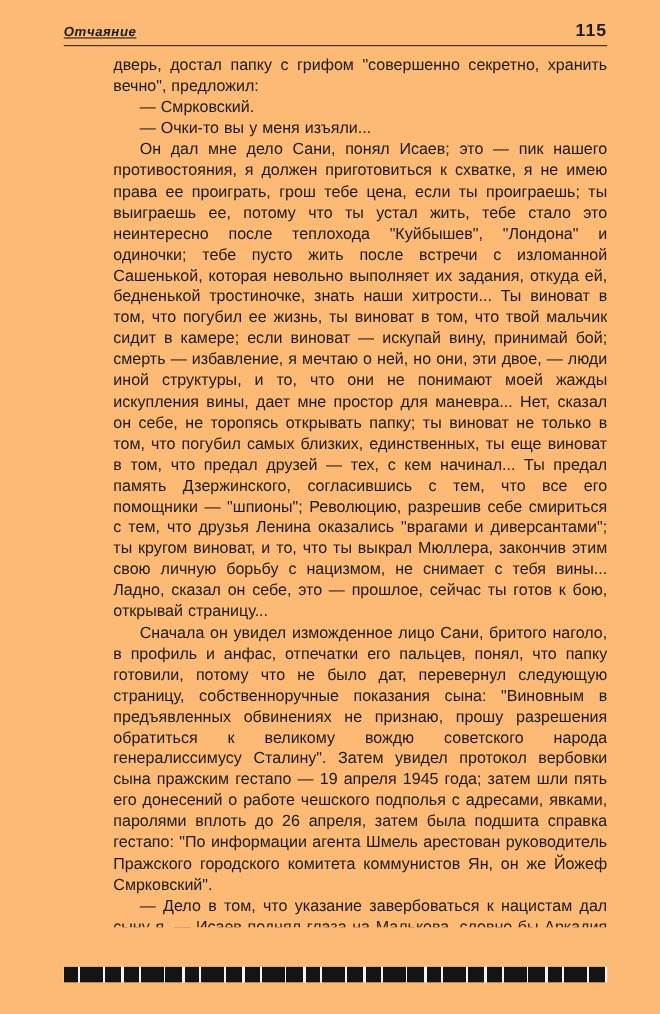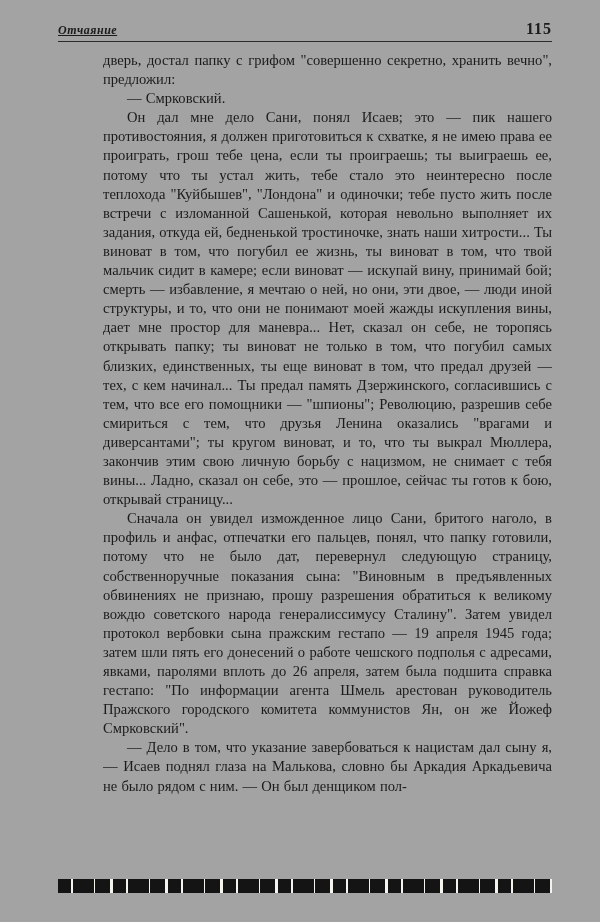--- a/index.html
+++ b/index.html
@@ -1,21 +1,21 @@
 <!DOCTYPE html>
 <html lang="ru"><head>
 <meta charset="utf-8">
 <style>
   html,body{margin:0;padding:0;}
   body{background:#e8e6e1;}
   .page{
     width:600px;height:922px;box-sizing:border-box;position:relative;
-    background:#a3a3a3;
+    background:#fdba74;
     padding:20px 48px 0 58px;
-    font-family:Liberation Serif, serif;
+    font-family:Liberation Sans, sans-serif;
     color:#1b1b1b;
     overflow:hidden;
   }
   .header{display:flex;justify-content:space-between;align-items:baseline;}
   .running-title{
     font-style:italic;font-weight:bold;font-size:12px;letter-spacing:0.5px;
     text-decoration:underline;
   }
   .page-number{font-weight:bold;font-size:16px;letter-spacing:1px;}
   .header-rule{border-top:1.6px solid #2a2a2a;margin-top:3px;margin-bottom:9px;}
@@ -41,18 +41,19 @@
 
 <div class="page">
   <div class="header">
     <span class="running-title">Отчаяние</span>
     <span class="page-number">115</span>
   </div>
   <div class="header-rule"></div>
   <div class="body-text">
       <p class="para">дверь, достал папку с грифом "совершенно секретно, хранить вечно", предложил:</p>
       <p class="para indent">— Смрковский.</p>
+      <p class="para indent">— Очки-то вы у меня изъяли...</p>
       <p class="para indent">Он дал мне дело Сани, понял Исаев; это — пик нашего противостояния, я должен приготовиться к схватке, я не имею права ее проиграть, грош тебе цена, если ты проиграешь; ты выиграешь ее, потому что ты устал жить, тебе стало это неинтересно после теплохода "Куйбышев", "Лондона" и одиночки; тебе пусто жить после встречи с изломанной Сашенькой, которая невольно выполняет их задания, откуда ей, бедненькой тростиночке, знать наши хитрости... Ты виноват в том, что погубил ее жизнь, ты виноват в том, что твой мальчик сидит в камере; если виноват — искупай вину, принимай бой; смерть — избавление, я мечтаю о ней, но они, эти двое, — люди иной структуры, и то, что они не понимают моей жажды искупления вины, дает мне простор для маневра... Нет, сказал он себе, не торопясь открывать папку; ты виноват не только в том, что погубил самых близких, единственных, ты еще виноват в том, что предал друзей — тех, с кем начинал... Ты предал память Дзержинского, согласившись с тем, что все его помощники — "шпионы"; Революцию, разрешив себе смириться с тем, что друзья Ленина оказались "врагами и диверсантами"; ты кругом виноват, и то, что ты выкрал Мюллера, закончив этим свою личную борьбу с нацизмом, не снимает с тебя вины... Ладно, сказал он себе, это — прошлое, сейчас ты готов к бою, открывай страницу...</p>
       <p class="para indent">Сначала он увидел изможденное лицо Сани, бритого наголо, в профиль и анфас, отпечатки его пальцев, понял, что папку готовили, потому что не было дат, перевернул следующую страницу, собственноручные показания сына: "Виновным в предъявленных обвинениях не признаю, прошу разрешения обратиться к великому вождю советского народа генералиссимусу Сталину". Затем увидел протокол вербовки сына пражским гестапо — 19 апреля 1945 года; затем шли пять его донесений о работе чешского подполья с адресами, явками, паролями вплоть до 26 апреля, затем была подшита справка гестапо: "По информации агента Шмель арестован руководитель Пражского городского комитета коммунистов Ян, он же Йожеф Смрковский".</p>
       <p class="para indent">— Дело в том, что указание завербоваться к нацистам дал сыну я, — Исаев поднял глаза на Малькова, словно бы Аркадия Аркадьевича не было рядом с ним. — Он был денщиком пол-</p>
     </div>
   <div class="footer-bar"></div>
 </div>
 
 </body></html>

